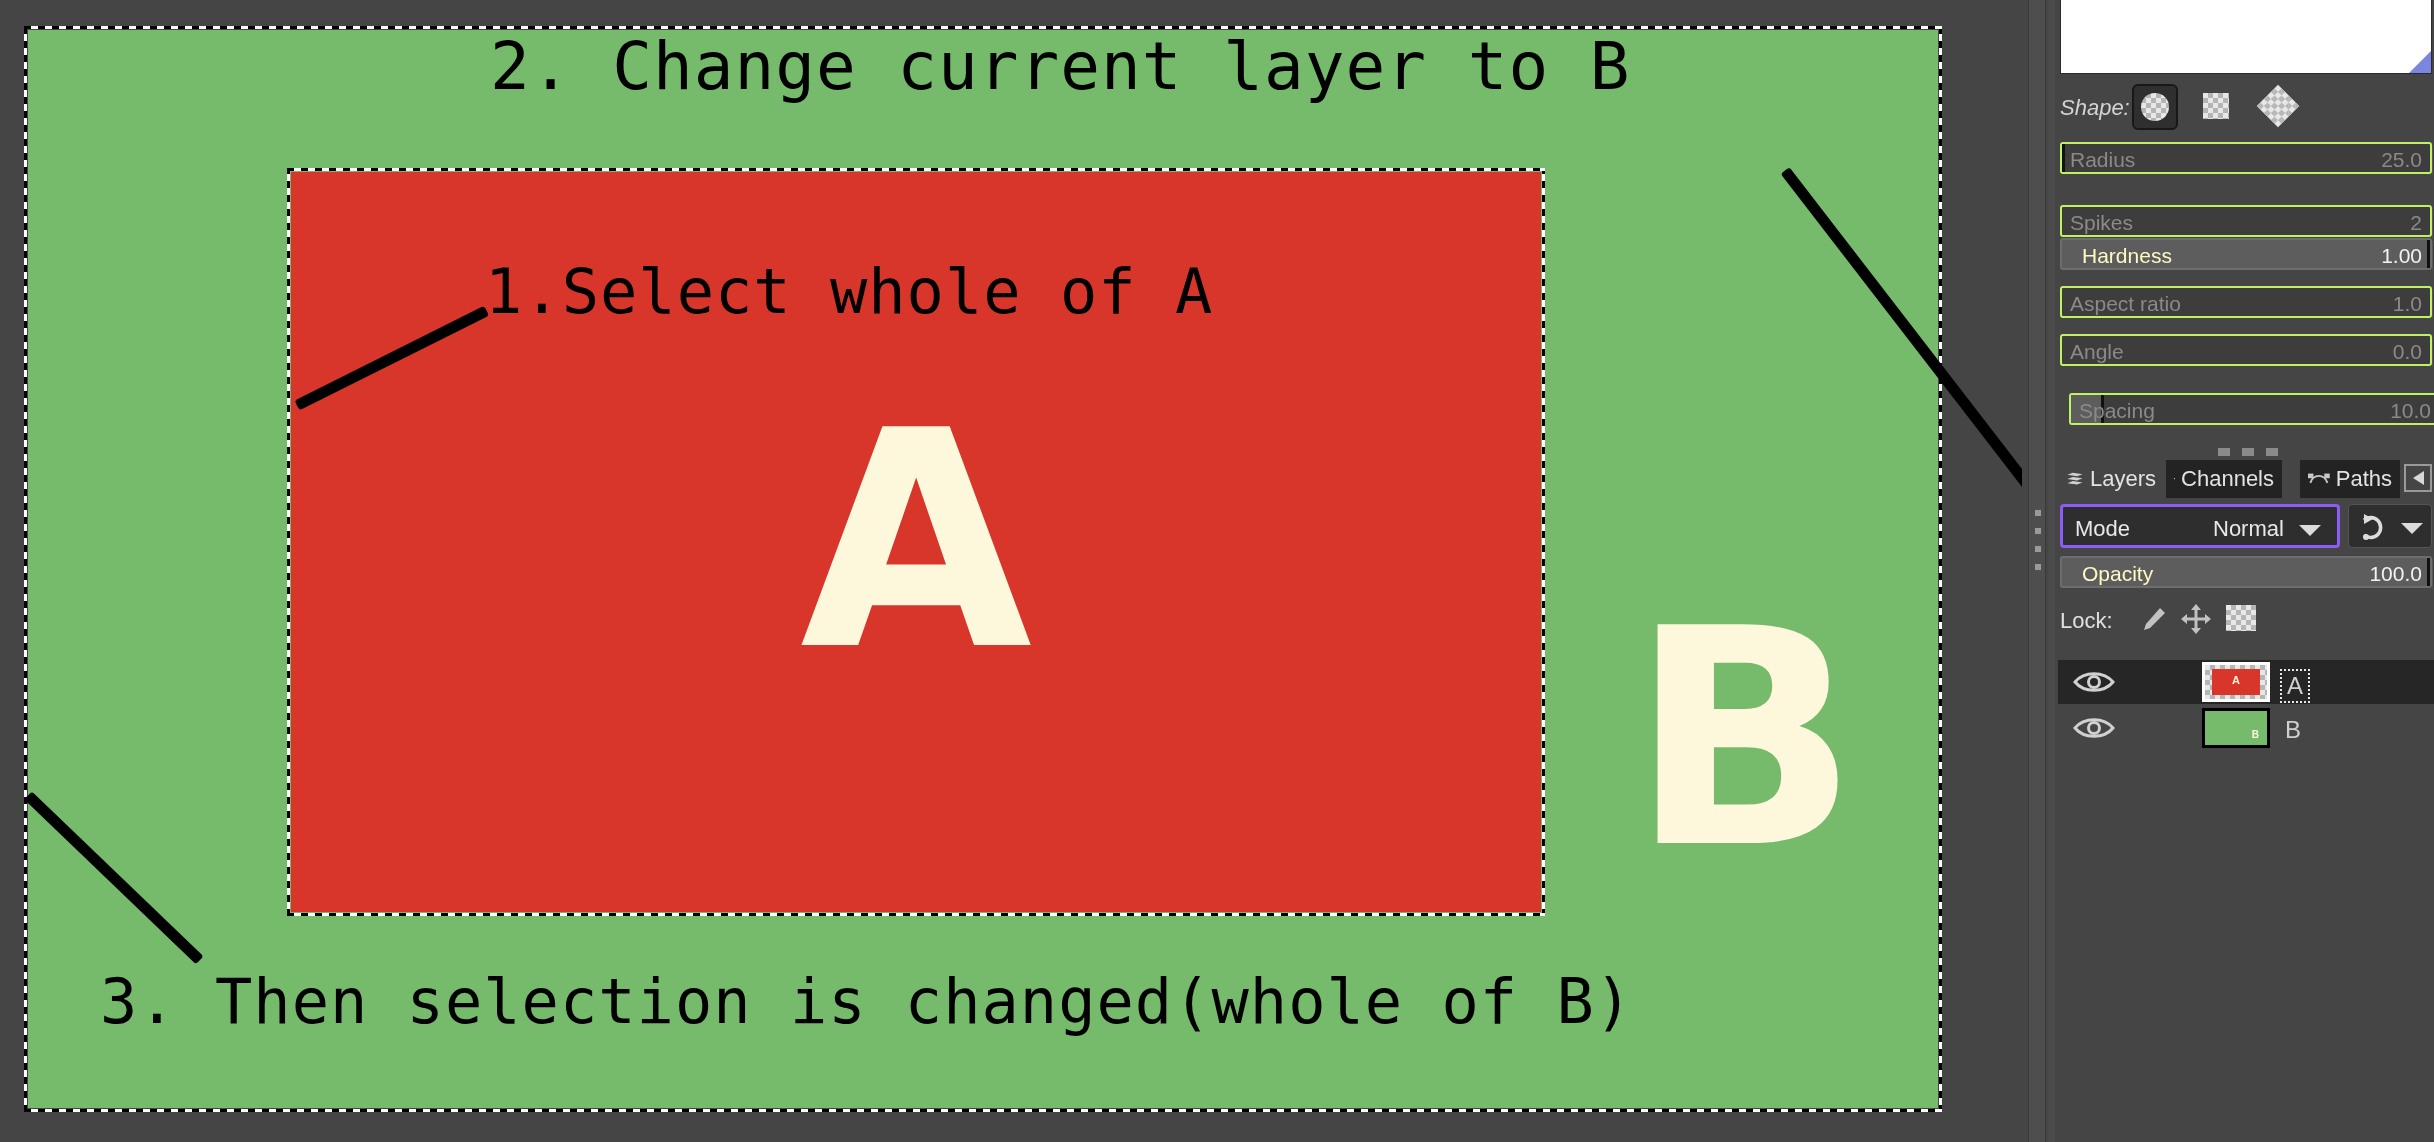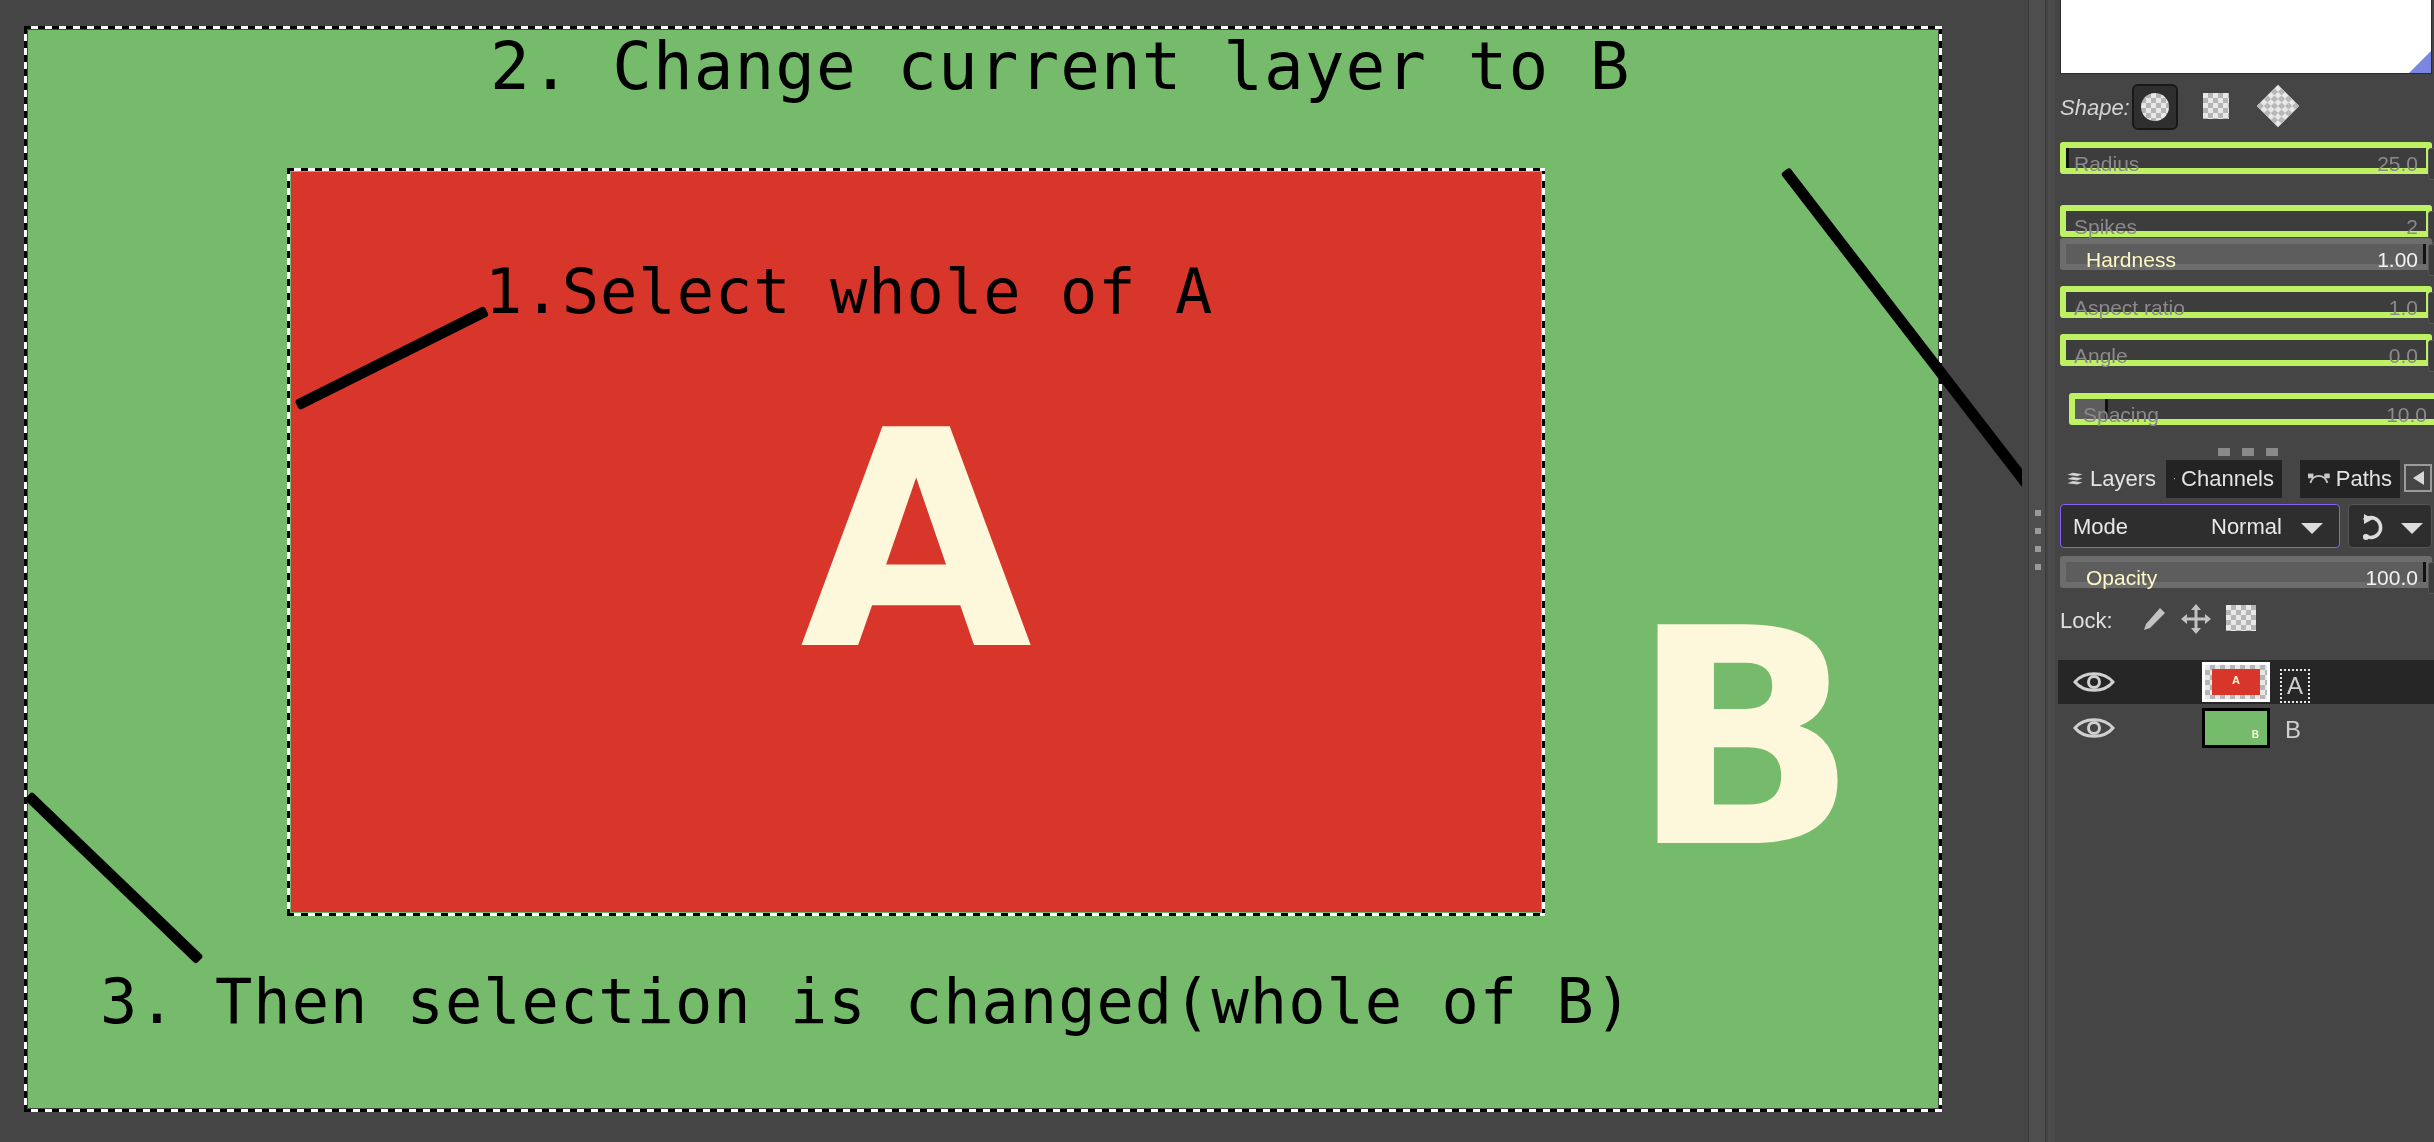--- a/index.html
+++ b/index.html
@@ -55,21 +55,21 @@
   .shape-row{position:absolute;left:2px;top:84px;width:372px;height:48px;}
   .shape-label{position:absolute;left:0;top:11px;font-size:22px;color:#d4d4d4;font-style:italic;}
   .shape-btn{position:absolute;top:0;width:46px;height:46px;border-radius:6px;box-sizing:border-box;}
   .shape-btn.sel{background:#2f2f2f;border:2px solid #181818;}
   .checker{background-image:
       linear-gradient(45deg,#b5b5b5 25%,transparent 25%,transparent 75%,#b5b5b5 75%),
       linear-gradient(45deg,#b5b5b5 25%,#e8e8e8 25%,#e8e8e8 75%,#b5b5b5 75%);
       background-size:10px 10px;background-position:0 0,5px 5px;}
 
   .slider{position:absolute;left:2px;width:372px;height:32px;box-sizing:border-box;
-     border:6px solid #bef264;border-radius:3px;background:#3d3d3d;}
+     border:2px solid #bef264;border-radius:3px;background:#3d3d3d;}
   .slider.active{background:#5d5d5d;border-color:#6d6d6d;}
   .slider .s-name{position:absolute;left:8px;top:4px;font-size:21px;color:#8a8a8a;}
   .slider.active .s-name{color:#fef9c3;margin-left:12px;}
   .slider .s-val{position:absolute;right:8px;top:4px;font-size:21px;color:#8a8a8a;}
   .slider.active .s-val{color:#f2f2f2;}
   .slider .s-fill{position:absolute;left:0;top:0;bottom:0;background:#5d5d5d;}
   .slider .s-bar{position:absolute;top:0;bottom:0;width:3px;background:#111;}
   .spin{position:absolute;right:-32px;top:0;width:30px;height:32px;background:#3d3d3d;border:1px solid #555;
      box-sizing:border-box;border-radius:3px;}
 
@@ -81,21 +81,21 @@
   .tab{position:absolute;top:0;height:38px;display:flex;align-items:center;gap:6px;padding:0 8px;box-sizing:border-box;}
   .tab.sel{background:#454545;}
   .tab.un{background:#232323;}
   .tab span{font-size:22px;color:#e3e3e3;}
   .tab-collapse{position:absolute;right:2px;top:4px;width:28px;height:28px;border:2px solid #9a9a9a;
      box-sizing:border-box;display:flex;align-items:center;justify-content:center;}
   .tab-collapse i{width:0;height:0;border-top:7px solid transparent;border-bottom:7px solid transparent;
      border-right:11px solid #d8d8d8;}
 
   #mode-row{position:absolute;left:2px;top:504px;width:372px;height:44px;}
-  #mode-box{position:absolute;left:0;top:0;width:280px;height:44px;background:#2e2e2e;border:1px solid #8b5cf6;
+  #mode-box{position:absolute;left:0;top:0;width:280px;height:44px;background:#2e2e2e;border:3px solid #8b5cf6;
      border-radius:4px;box-sizing:border-box;}
   #mode-box .ml{position:absolute;left:12px;top:9px;font-size:22px;color:#e8e8e8;}
   #mode-box .mv{position:absolute;left:150px;top:9px;font-size:22px;color:#e8e8e8;}
   .chev{position:absolute;width:0;height:0;border-left:11px solid transparent;border-right:11px solid transparent;
      border-top:11px solid #dcdcdc;}
   #mode-chev{right:16px;top:18px;}
   #revert-box{position:absolute;left:288px;top:0;width:84px;height:44px;background:#2e2e2e;border:1px solid #555;
      border-radius:4px;box-sizing:border-box;}
   #revert-chev{right:8px;top:18px;}
 

